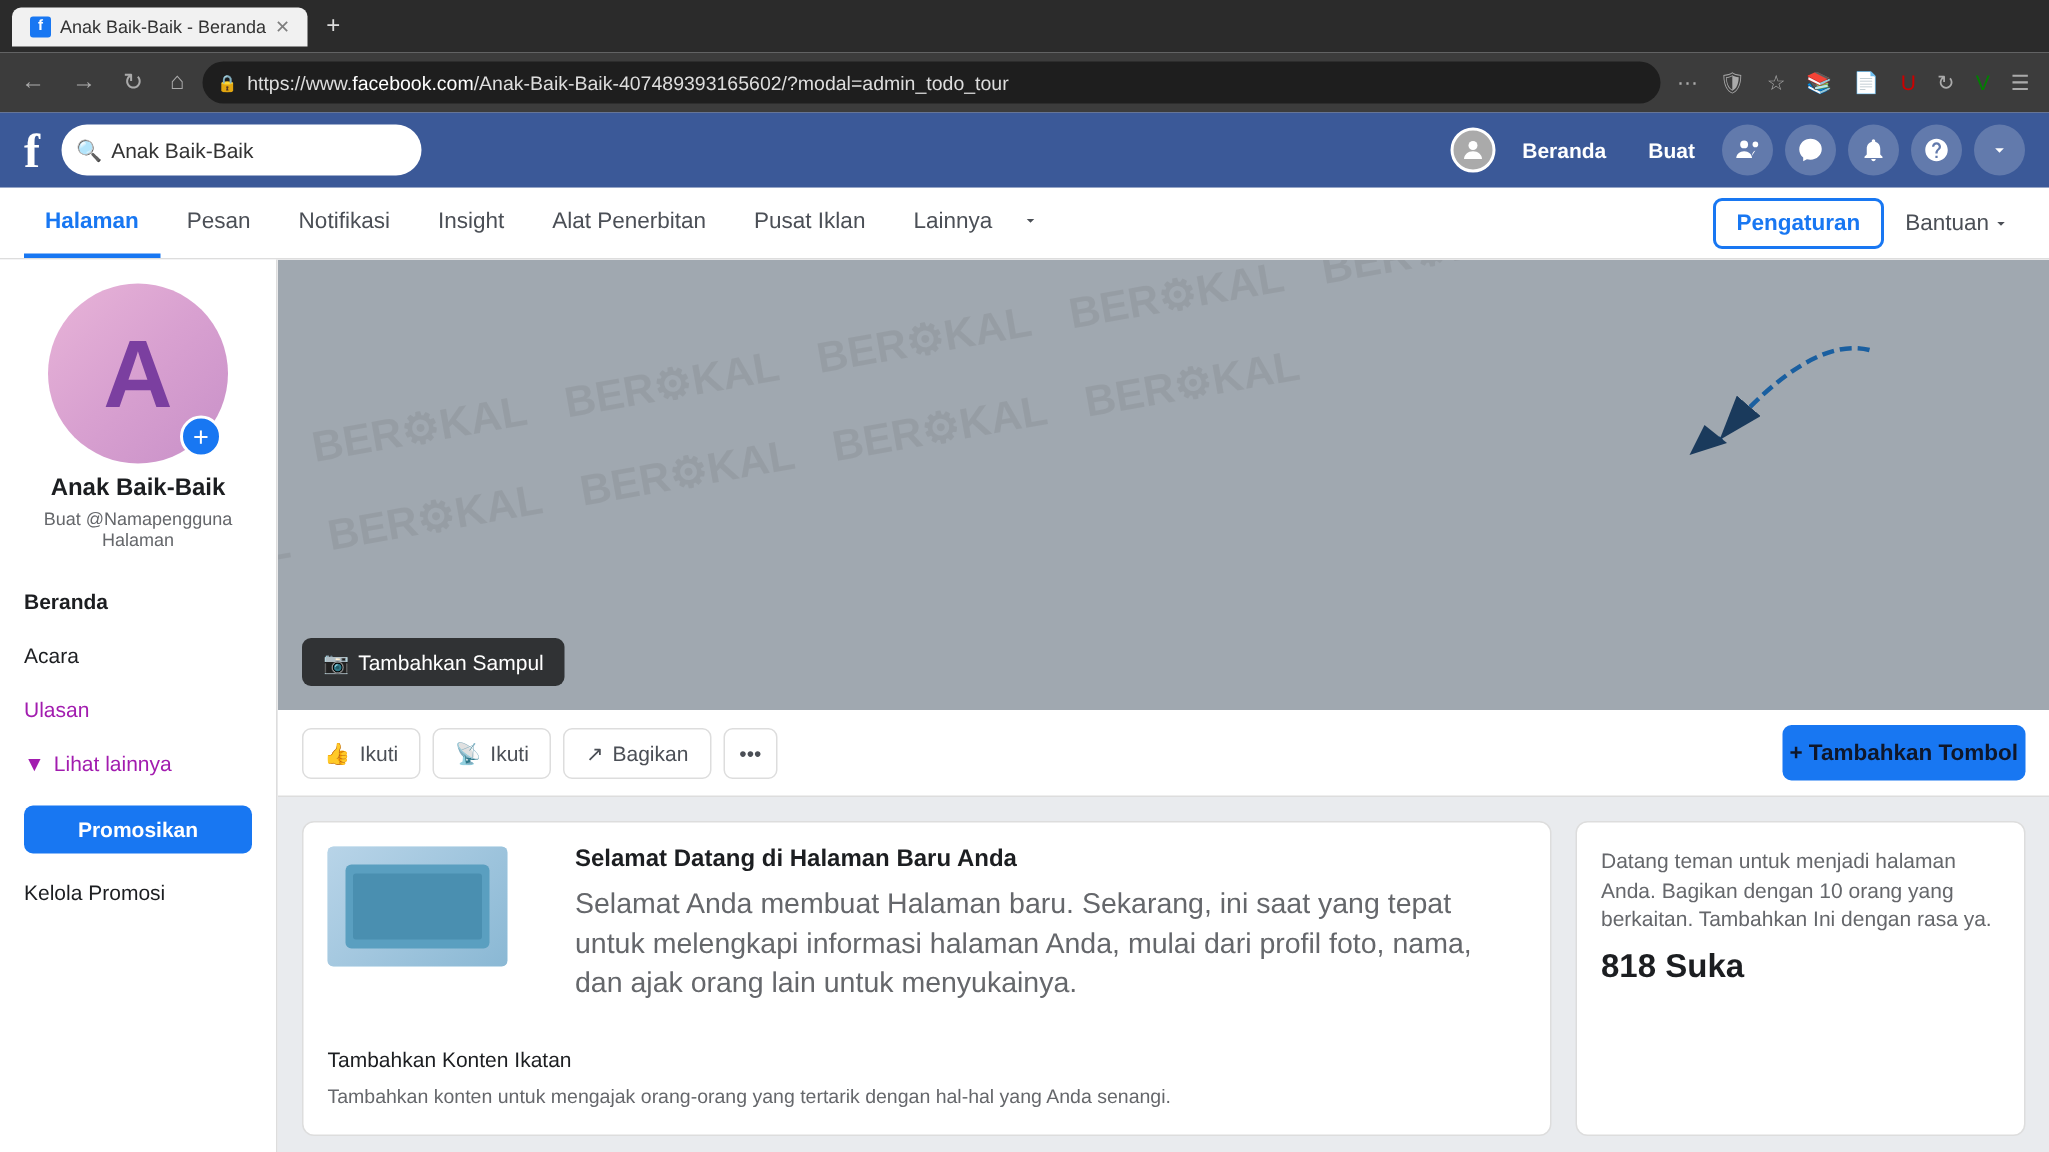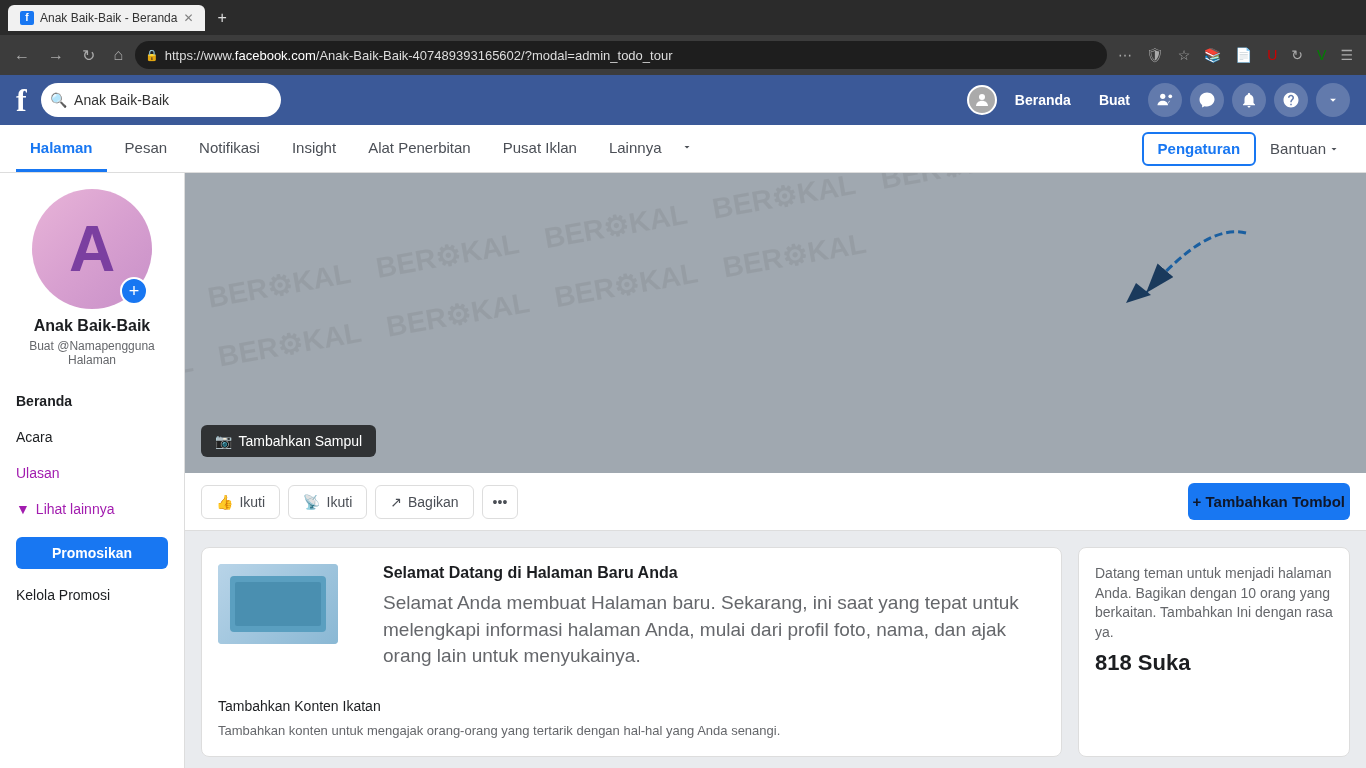--- a/index.html
+++ b/index.html
@@ -69,21 +69,21 @@
 
     
     .action-bar { background: white; padding: 10px 16px; display: flex; align-items: center; gap: 8px; border-bottom: 1px solid #ddd; }
     .action-btn { display: flex; align-items: center; gap: 6px; padding: 8px 14px; border: 1px solid #ddd; background: white; border-radius: 6px; font-size: 14px; cursor: pointer; color: #4b4f56; }
     .action-btn-more { padding: 8px 10px; }
     .add-btn { margin-left: auto; background: #1877f2; color: #0f172a; border: none; border-radius: 6px; padding: 10px 5px; font-size: 15px; font-weight: 600; cursor: pointer; display: flex; align-items: center; gap: 6px; }
 
     
     .posts-area { display: flex; gap: 16px; padding: 16px; }
     .post-card { background: white; border-radius: 8px; border: 1px solid #ddd; overflow: hidden; flex: 1; }
-    .post-card-right { width: 272px; flex-shrink: 0; background: white; border-radius: 8px; border: 1px solid #ddd; padding: 16px; }
+    .post-card-right { width: 300px; flex-shrink: 0; background: white; border-radius: 8px; border: 1px solid #ddd; padding: 16px; }
     .post-content { display: flex; gap: 12px; padding: 16px; }
     .post-thumbnail { width: 120px; height: 80px; background: #b0d4e8; border-radius: 4px; flex-shrink: 0; display: flex; align-items: center; justify-content: center; overflow: hidden; }
     .post-text { flex: 1; margin-left: 33px; }
     .post-title { font-size: 16px; font-weight: 700; color: #1c1e21; margin-bottom: 8px; }
     .post-desc { font-size: 19px; color: #65676b; line-height: 1.4; }
     .post-sub-title { font-size: 14px; font-weight: 400; color: #1c1e21; margin: 12px 16px 8px; }
     .post-sub-desc { font-size: 13px; color: #65676b; padding: 0 16px 16px; line-height: 1.4; }
     .right-card-title { font-size: 14px; color: #65676b; margin-bottom: 8px; line-height: 1.4; }
     .right-card-value { font-size: 22px; font-weight: 700; color: #1c1e21; }
   </style>

